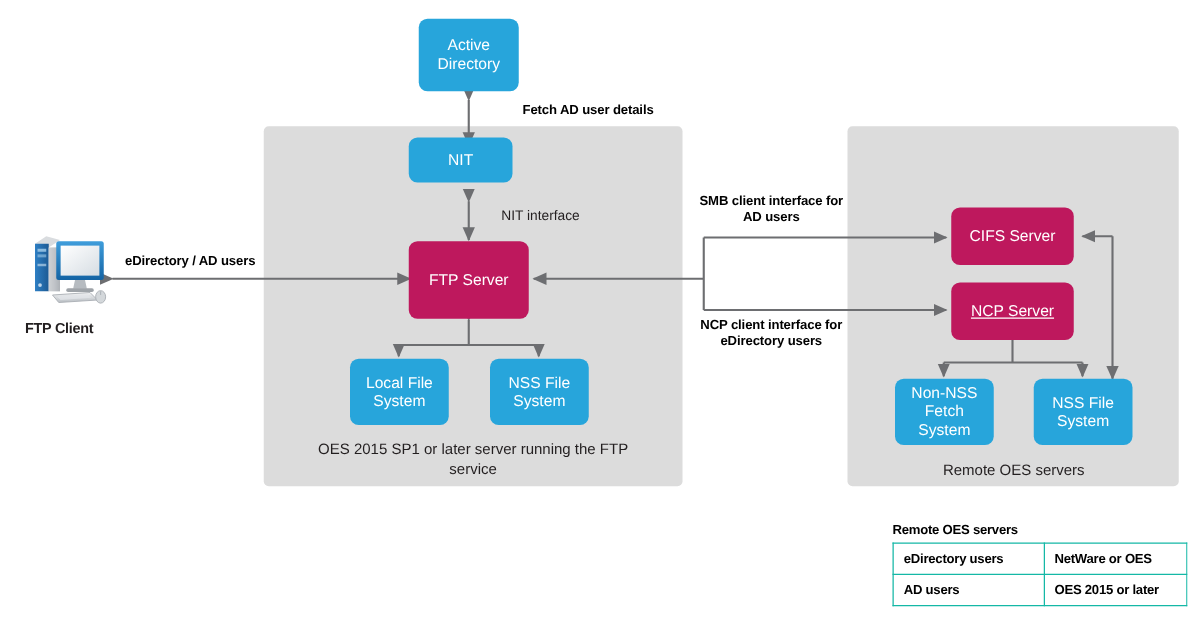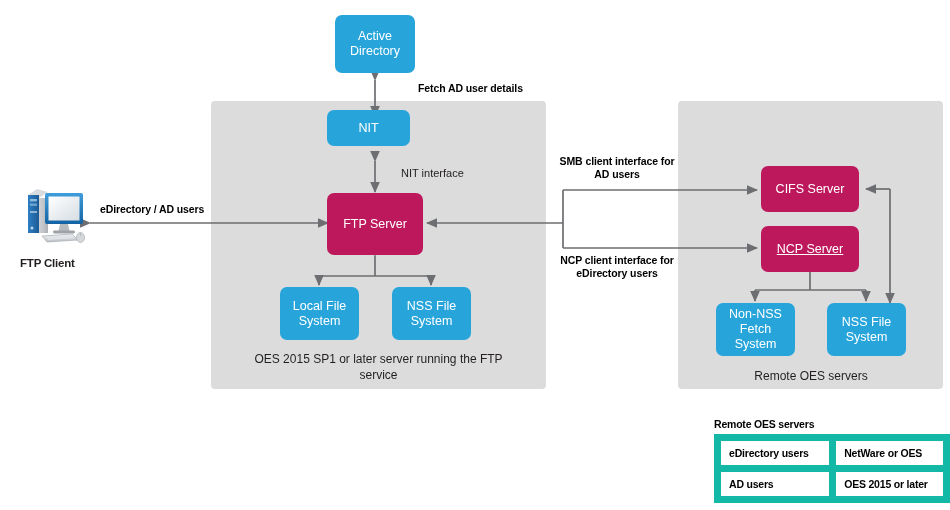--- a/index.html
+++ b/index.html
@@ -67,21 +67,21 @@
   .legend{position:absolute;}
   .legend-title{
     font-size:10.5px;font-weight:bold;color:#000;
     margin-bottom:4px;letter-spacing:-0.2px;
   }
   table.legend-table{
     border-collapse:collapse;
     border:1.5px solid #6d6e71;
   }
   table.legend-table td{
-    border:7px solid #14b8a6;
+    border:1px solid #14b8a6;
     font-size:10.5px;
     font-weight:bold;
     color:#000;
     padding:6px 8px;
     letter-spacing:-0.2px;
     white-space:nowrap;
   }
   table.legend-table td.col-a{width:108px;}
   table.legend-table td.col-b{width:100px;}
 </style>

